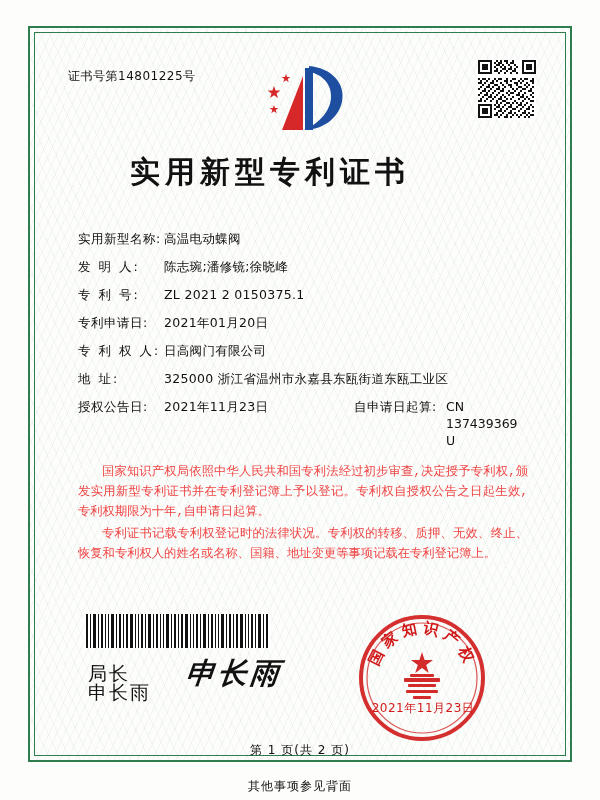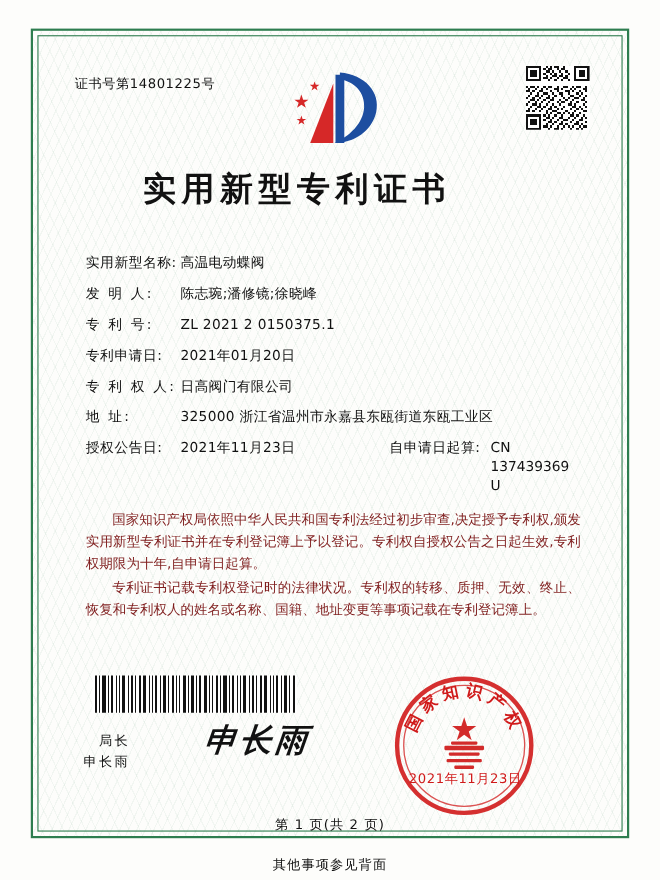--- a/index.html
+++ b/index.html
@@ -125,44 +125,44 @@
   }
   .field-row.split .field-value2 { flex: 1; }
 
   
   .paras {
     position: absolute;
     left: 78px; top: 462px;
     width: 450px;
     font-size: 12.3px;
     line-height: 20px;
-    color: #7f1d1d;
+    color: #ef4444;
     text-align: justify;
+    font-family: Liberation Mono, monospace;
   }
   .paras p {
     margin: 0 0 2px 0;
     text-indent: 24px;
   }
 
   
   .barcode {
     position: absolute;
     left: 84px; top: 614px;
     width: 186px; height: 34px;
   }
 
   
   .sig-labels {
     position: absolute;
-    left: 76px; top: 664px;
-    font-size: 12px;
+    left: 88px; top: 664px;
+    font-size: 19px;
     line-height: 19px;
     letter-spacing: 2px;
     color: #111;
-    text-align: right;
   }
   .sig-script {
     position: absolute;
     left: 186px; top: 654px;
     font-family: "DejaVu Serif", "Liberation Serif", serif;
     font-style: italic;
     font-weight: bold;
     font-size: 29px;
     letter-spacing: 3px;
     color: #111;

